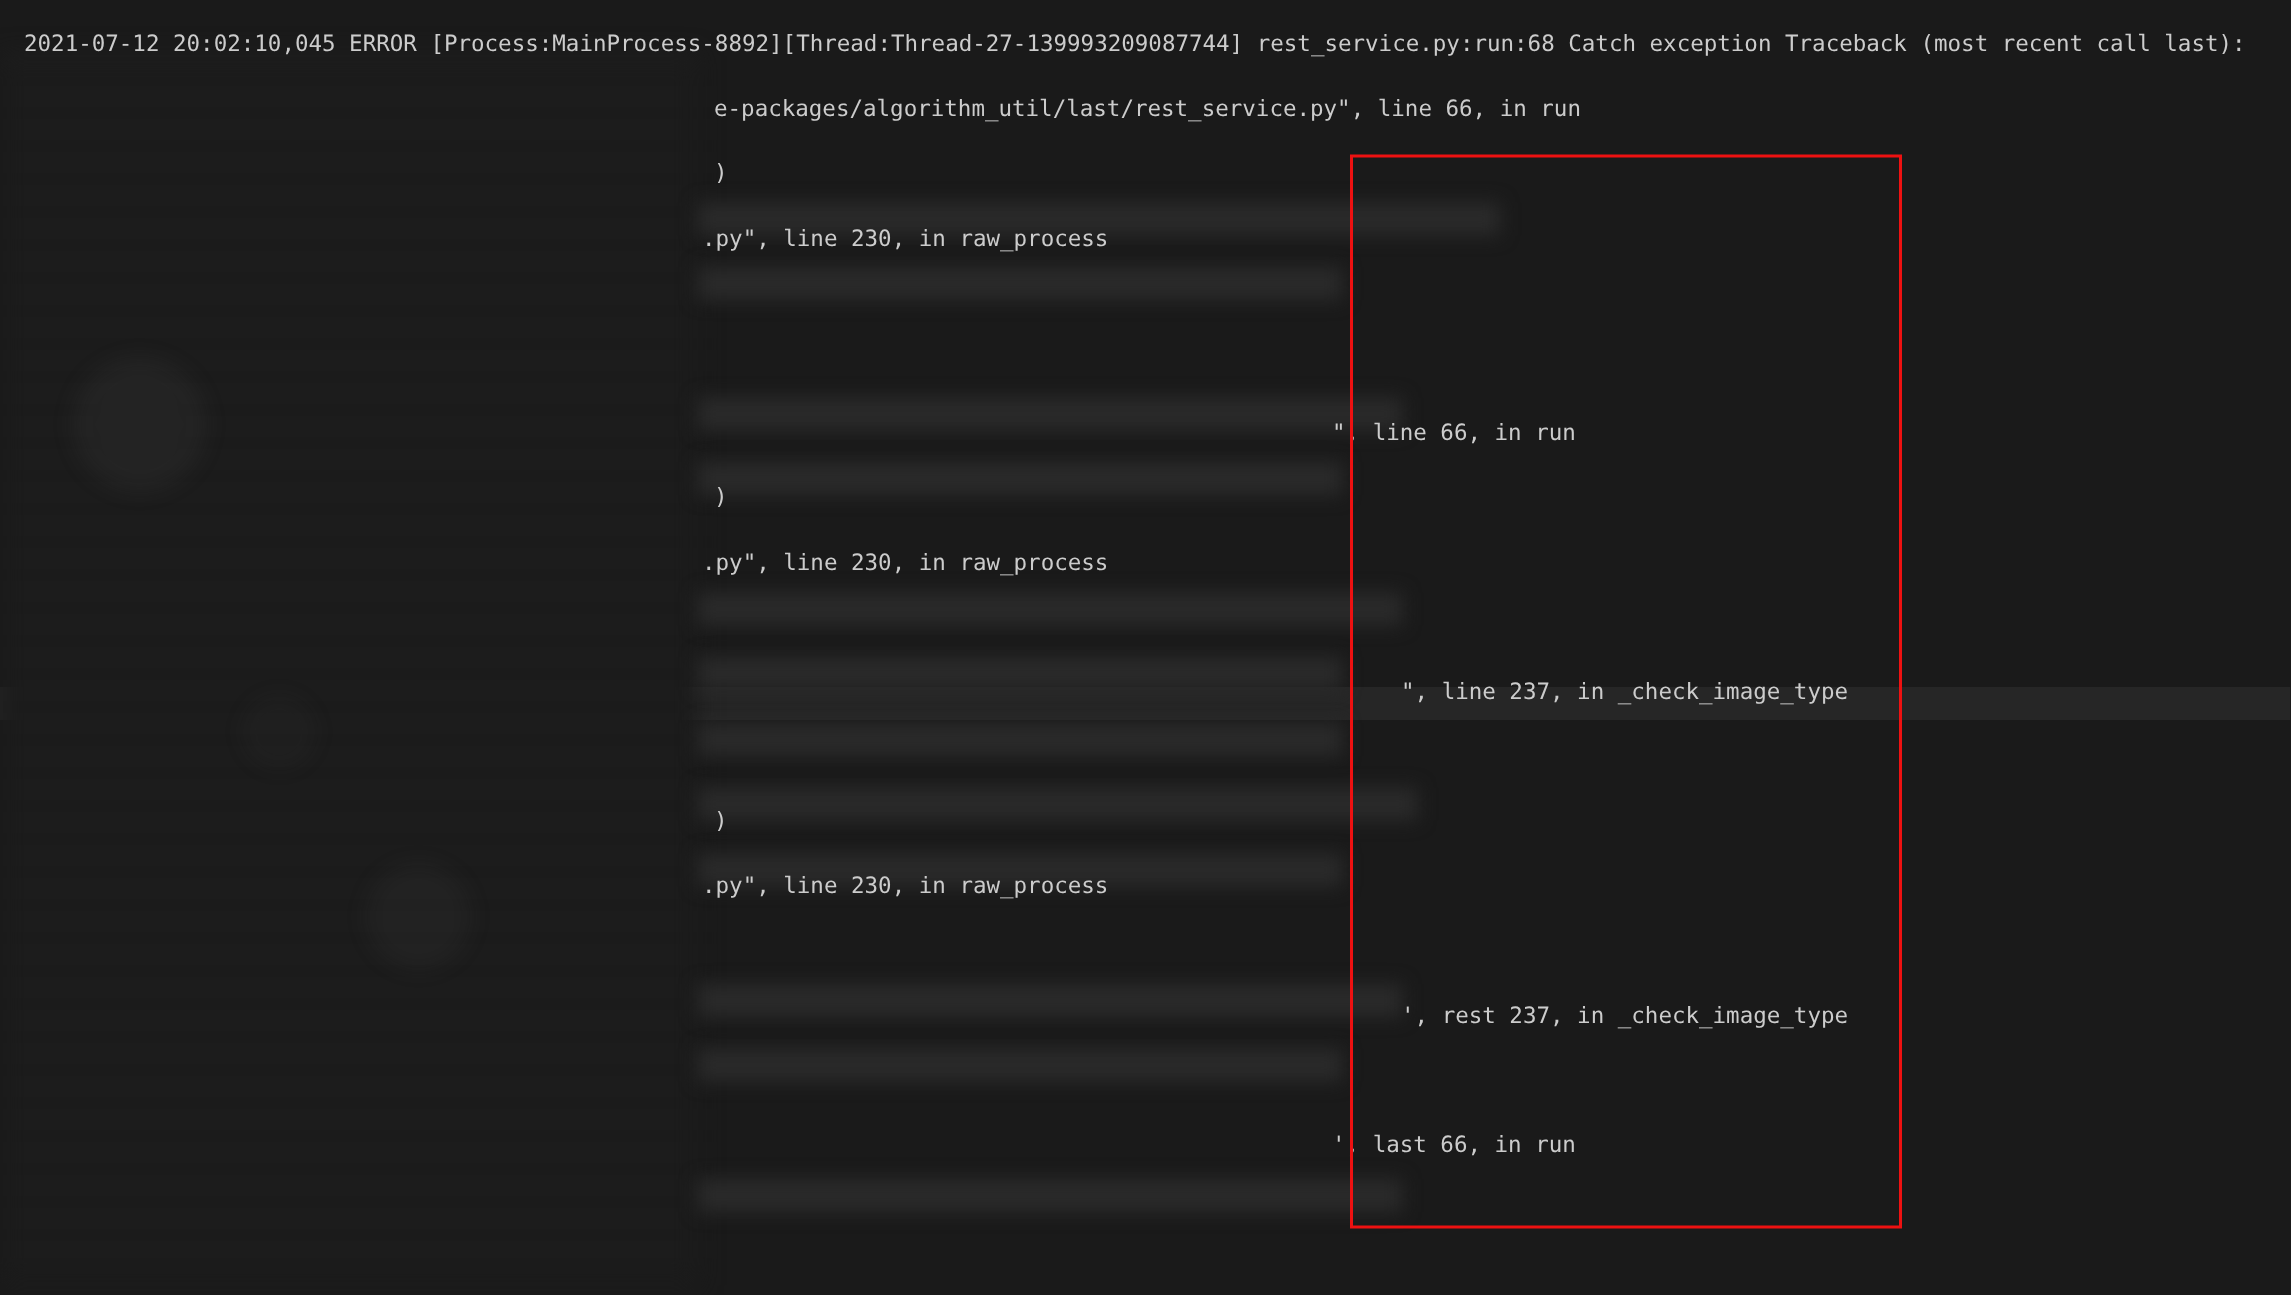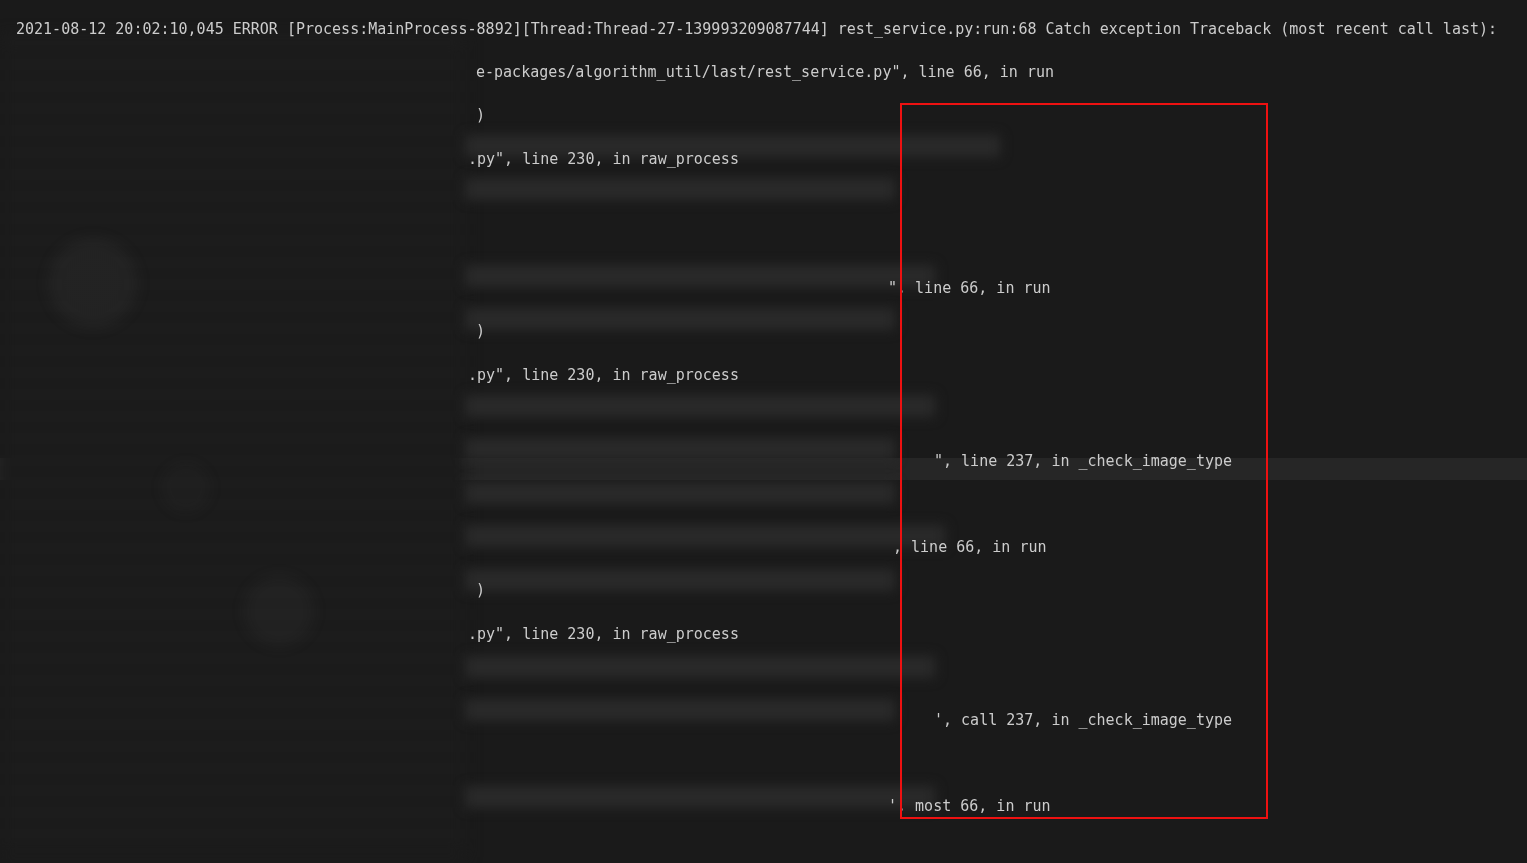--- a/index.html
+++ b/index.html
@@ -39,39 +39,38 @@
       <div class="blur-bar" style="top: 380px; width: 470px;"></div>
       <div class="blur-bar" style="top: 423px; width: 430px;"></div>
       <div class="blur-bar" style="top: 467px; width: 430px;"></div>
       <div class="blur-bar" style="top: 510px; width: 480px;"></div>
       <div class="blur-bar" style="top: 554px; width: 430px;"></div>
       <div class="blur-bar" style="top: 641px; width: 470px;"></div>
       <div class="blur-bar" style="top: 684px; width: 430px;"></div>
       <div class="blur-bar" style="top: 771px; width: 470px;"></div>
     </div>
 
-<pre class="log"><span class="log-line"><span class="gutter"></span><span>2021-08-12 20:02:10,045 ERROR [Process:MainProcess-8892][Thread:Thread-27-139993209087744] rest_service.py:run:68 Catch exception Traceback (most recent call last):</span></span>
+<pre class="log"><span class="log-line"><span class="gutter"></span><span>2021-07-12 20:02:10,045 ERROR [Process:MainProcess-8892][Thread:Thread-27-139993209087744] rest_service.py:run:68 Catch exception Traceback (most recent call last):</span></span>
 <span class="log-line" style="padding-left:476px"><span>e-packages/algorithm_util/last/rest_service.py", line 66, in run</span></span>
 <span class="log-line" style="padding-left:476px"><span>)</span></span>
 <span class="log-line" style="padding-left:468px"><span>.py", line 230, in raw_process</span></span>
 <span class="log-line"></span>
 <span class="log-line"></span>
 <span class="log-line" style="padding-left:888px"><span>", line 66, in run</span></span>
 <span class="log-line" style="padding-left:476px"><span>)</span></span>
 <span class="log-line" style="padding-left:468px"><span>.py", line 230, in raw_process</span></span>
 <span class="log-line"></span>
 <span class="log-line" style="padding-left:934px"><span>", line 237, in _check_image_type</span></span>
 <span class="log-line"></span>
-<span class="log-line" style="padding-left:893px"><span>, line 66, in run</span></span>
 <span class="log-line" style="padding-left:476px"><span>)</span></span>
 <span class="log-line" style="padding-left:468px"><span>.py", line 230, in raw_process</span></span>
 <span class="log-line"></span>
-<span class="log-line" style="padding-left:934px"><span>', call 237, in _check_image_type</span></span>
+<span class="log-line" style="padding-left:934px"><span>', rest 237, in _check_image_type</span></span>
 <span class="log-line"></span>
-<span class="log-line" style="padding-left:888px"><span>', most 66, in run</span></span>
+<span class="log-line" style="padding-left:888px"><span>', last 66, in run</span></span>
 
 
 
 
 
 
 
 
 
 

